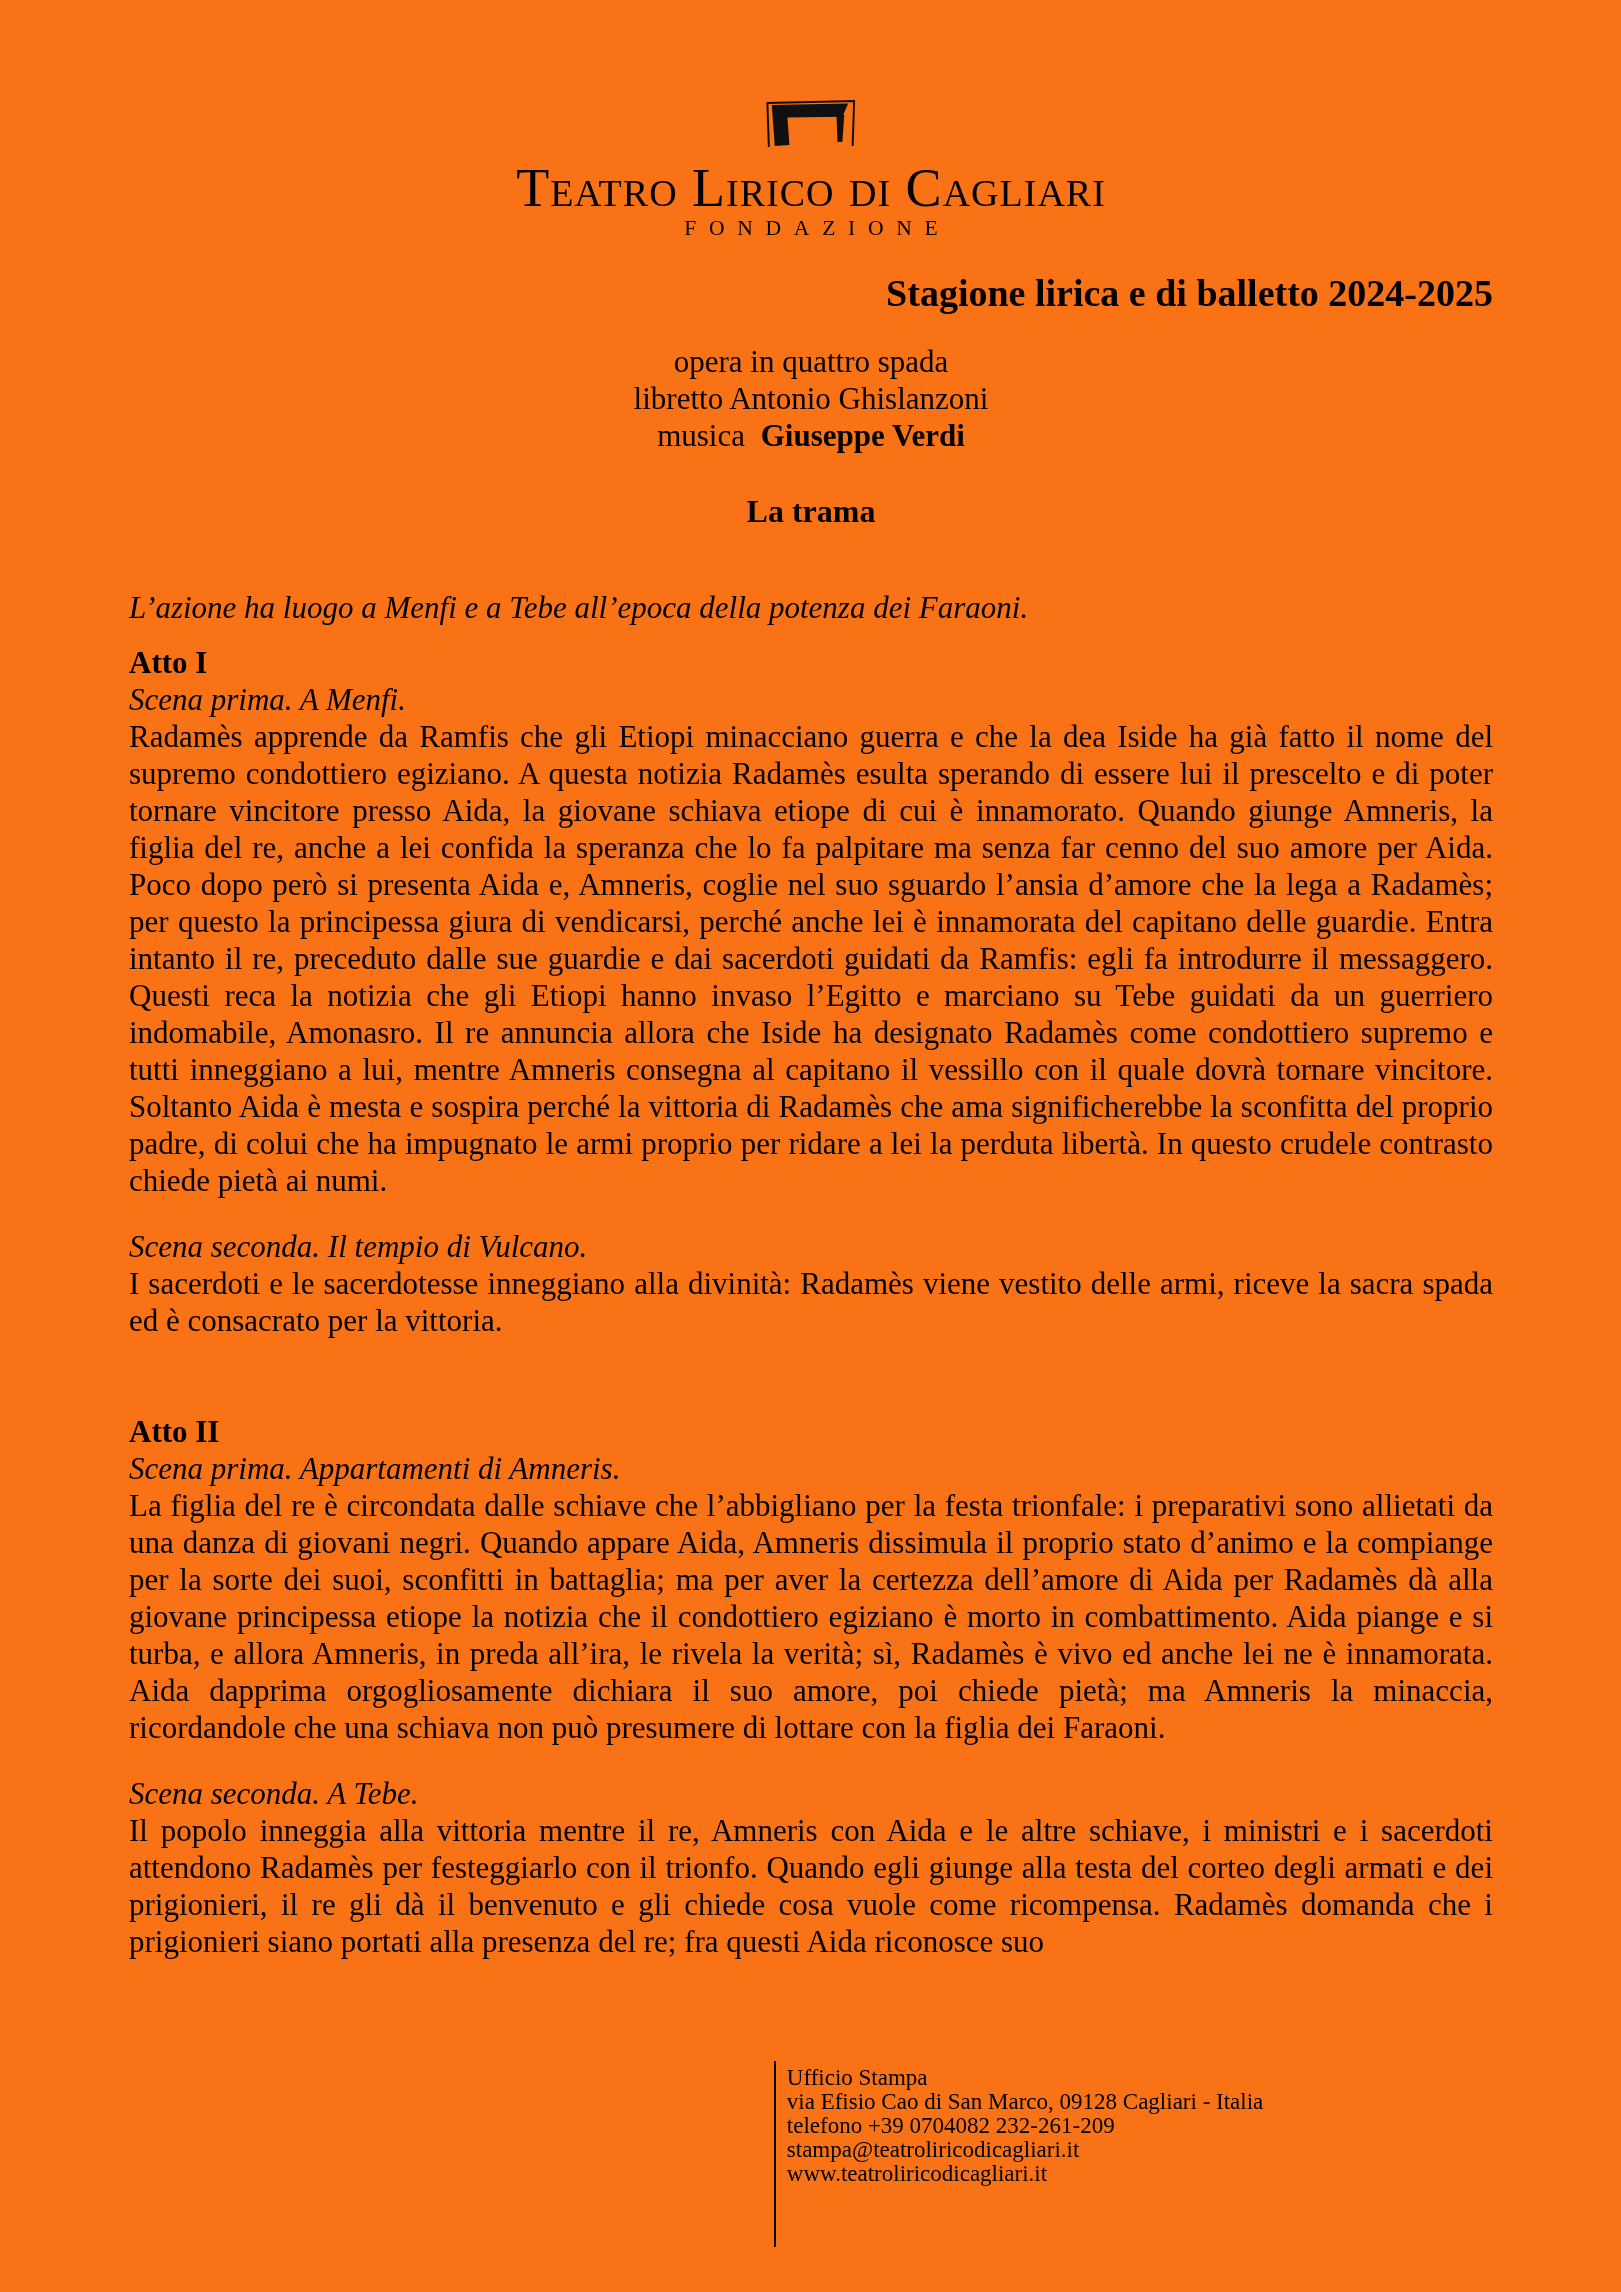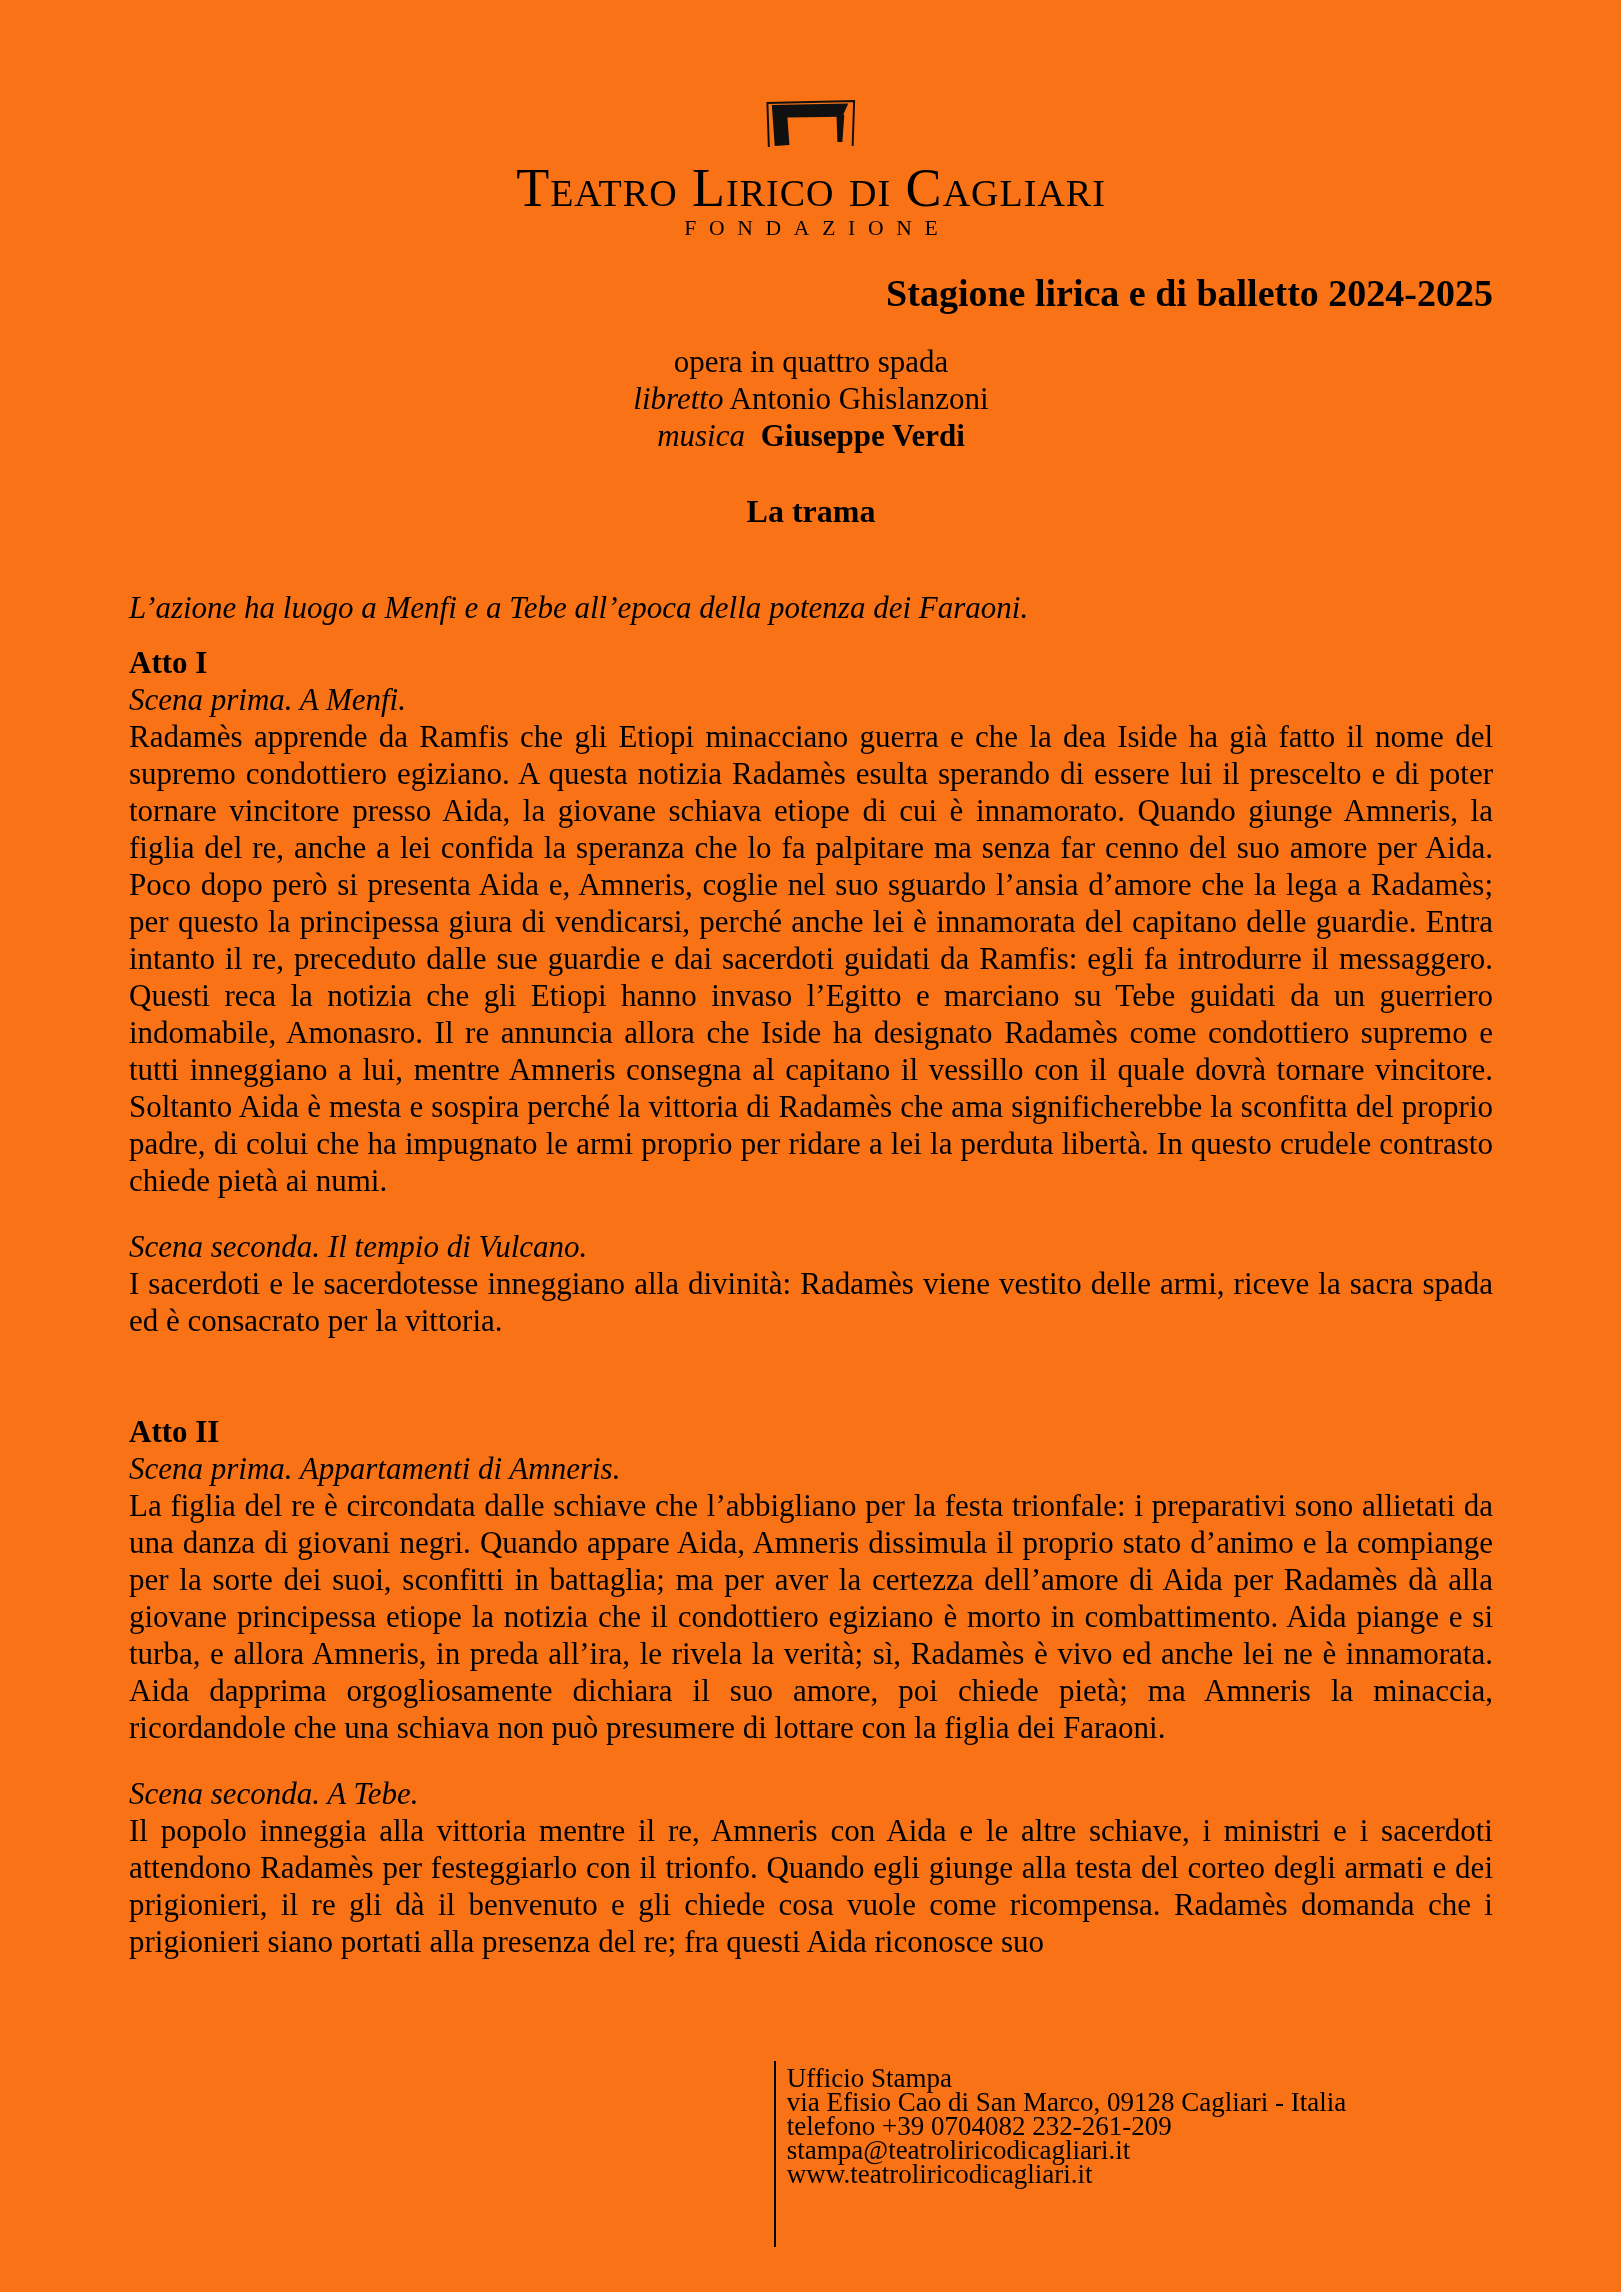--- a/index.html
+++ b/index.html
@@ -36,21 +36,21 @@
   
   .season-title {
     margin-top: 35px;
     text-align: right;
     font-weight: bold;
     font-size: 38px;
     line-height: 1.0;
   }
   .work-block { margin-top: 31px; text-align: center; font-size: 31px; line-height: 37px; }
   .opera-title { font-weight: bold; font-variant: small-caps; font-size: 33px; }
-  .italic { font-style: italic; }
+  .italic { }
   .bold { font-weight: bold; margin-left: 8px; }
   .section-title {
     margin-top: 39px;
     text-align: center;
     font-weight: bold;
     font-size: 32px;
     line-height: 37px;
   }
   
   .content { font-size: 31px; line-height: 37px; }
@@ -68,21 +68,21 @@
   .first-act { margin-top: 17.6px; }
   
   .press-footer {
     position: absolute;
     left: 774px;
     top: 2061px;
     height: 186px;
     border-left: 2.9px solid #000000;
     padding: 4.9px 0 0 10.8px;
     box-sizing: border-box;
-    font-size: 27px;
+    font-size: 23px;
     line-height: 24px;
   }
   .press-footer div { white-space: nowrap; }
 </style>
 </head>
 <body>
 
 <div class="page">
 
   <header class="letterhead">

